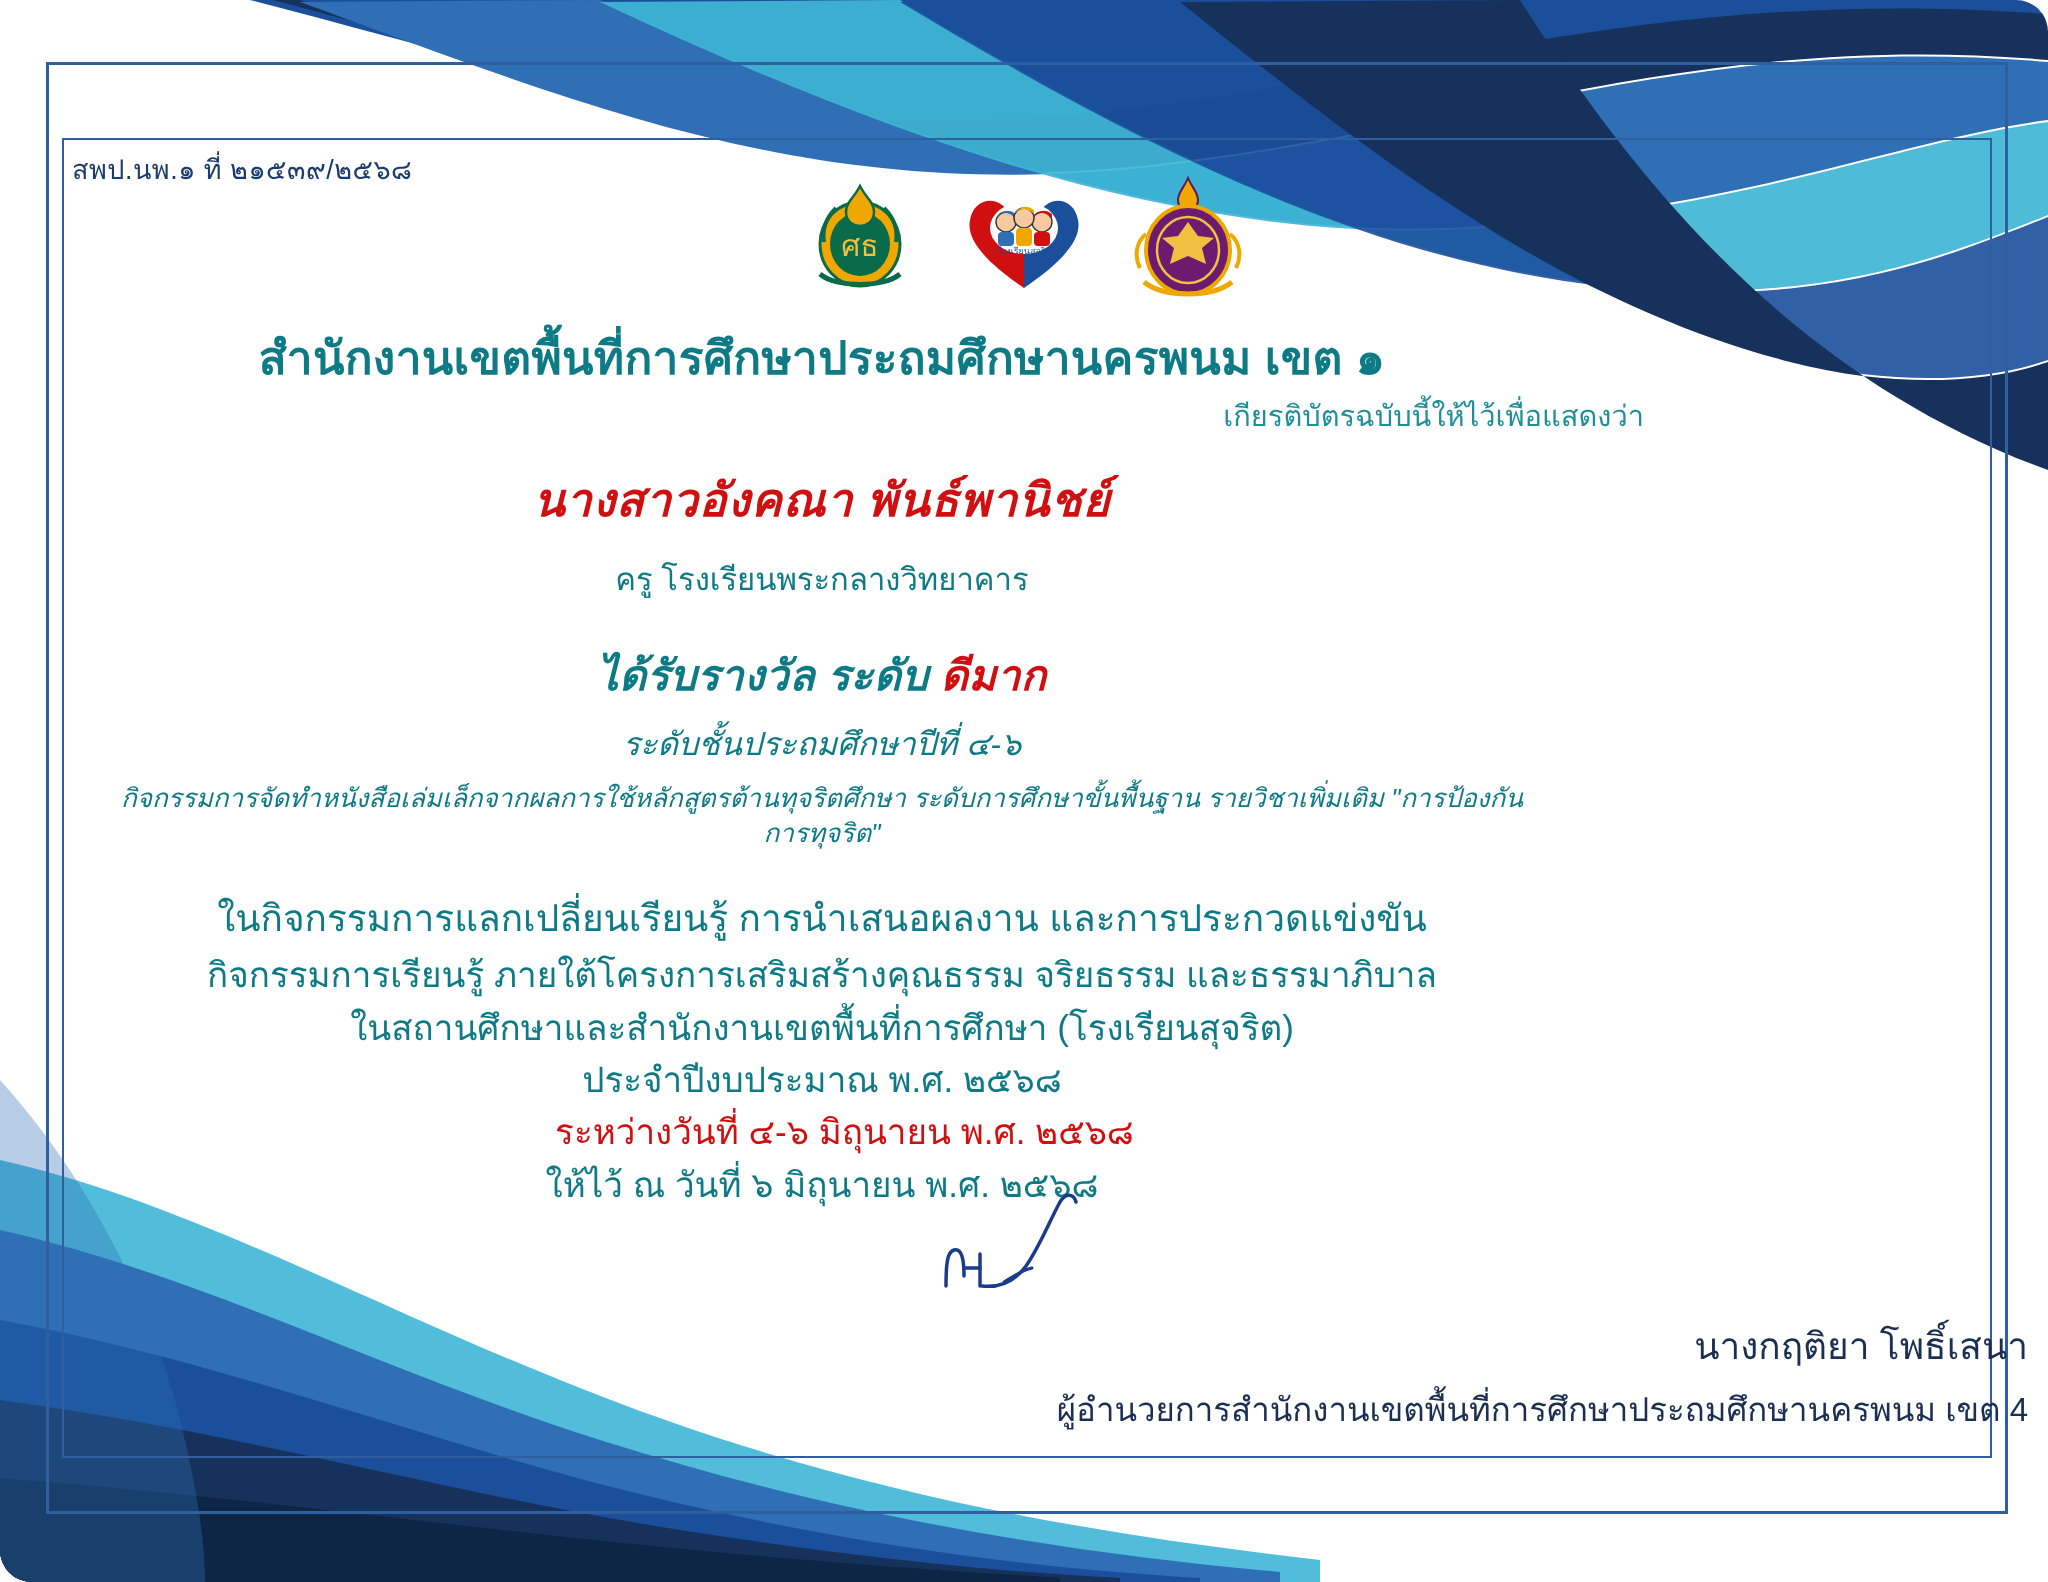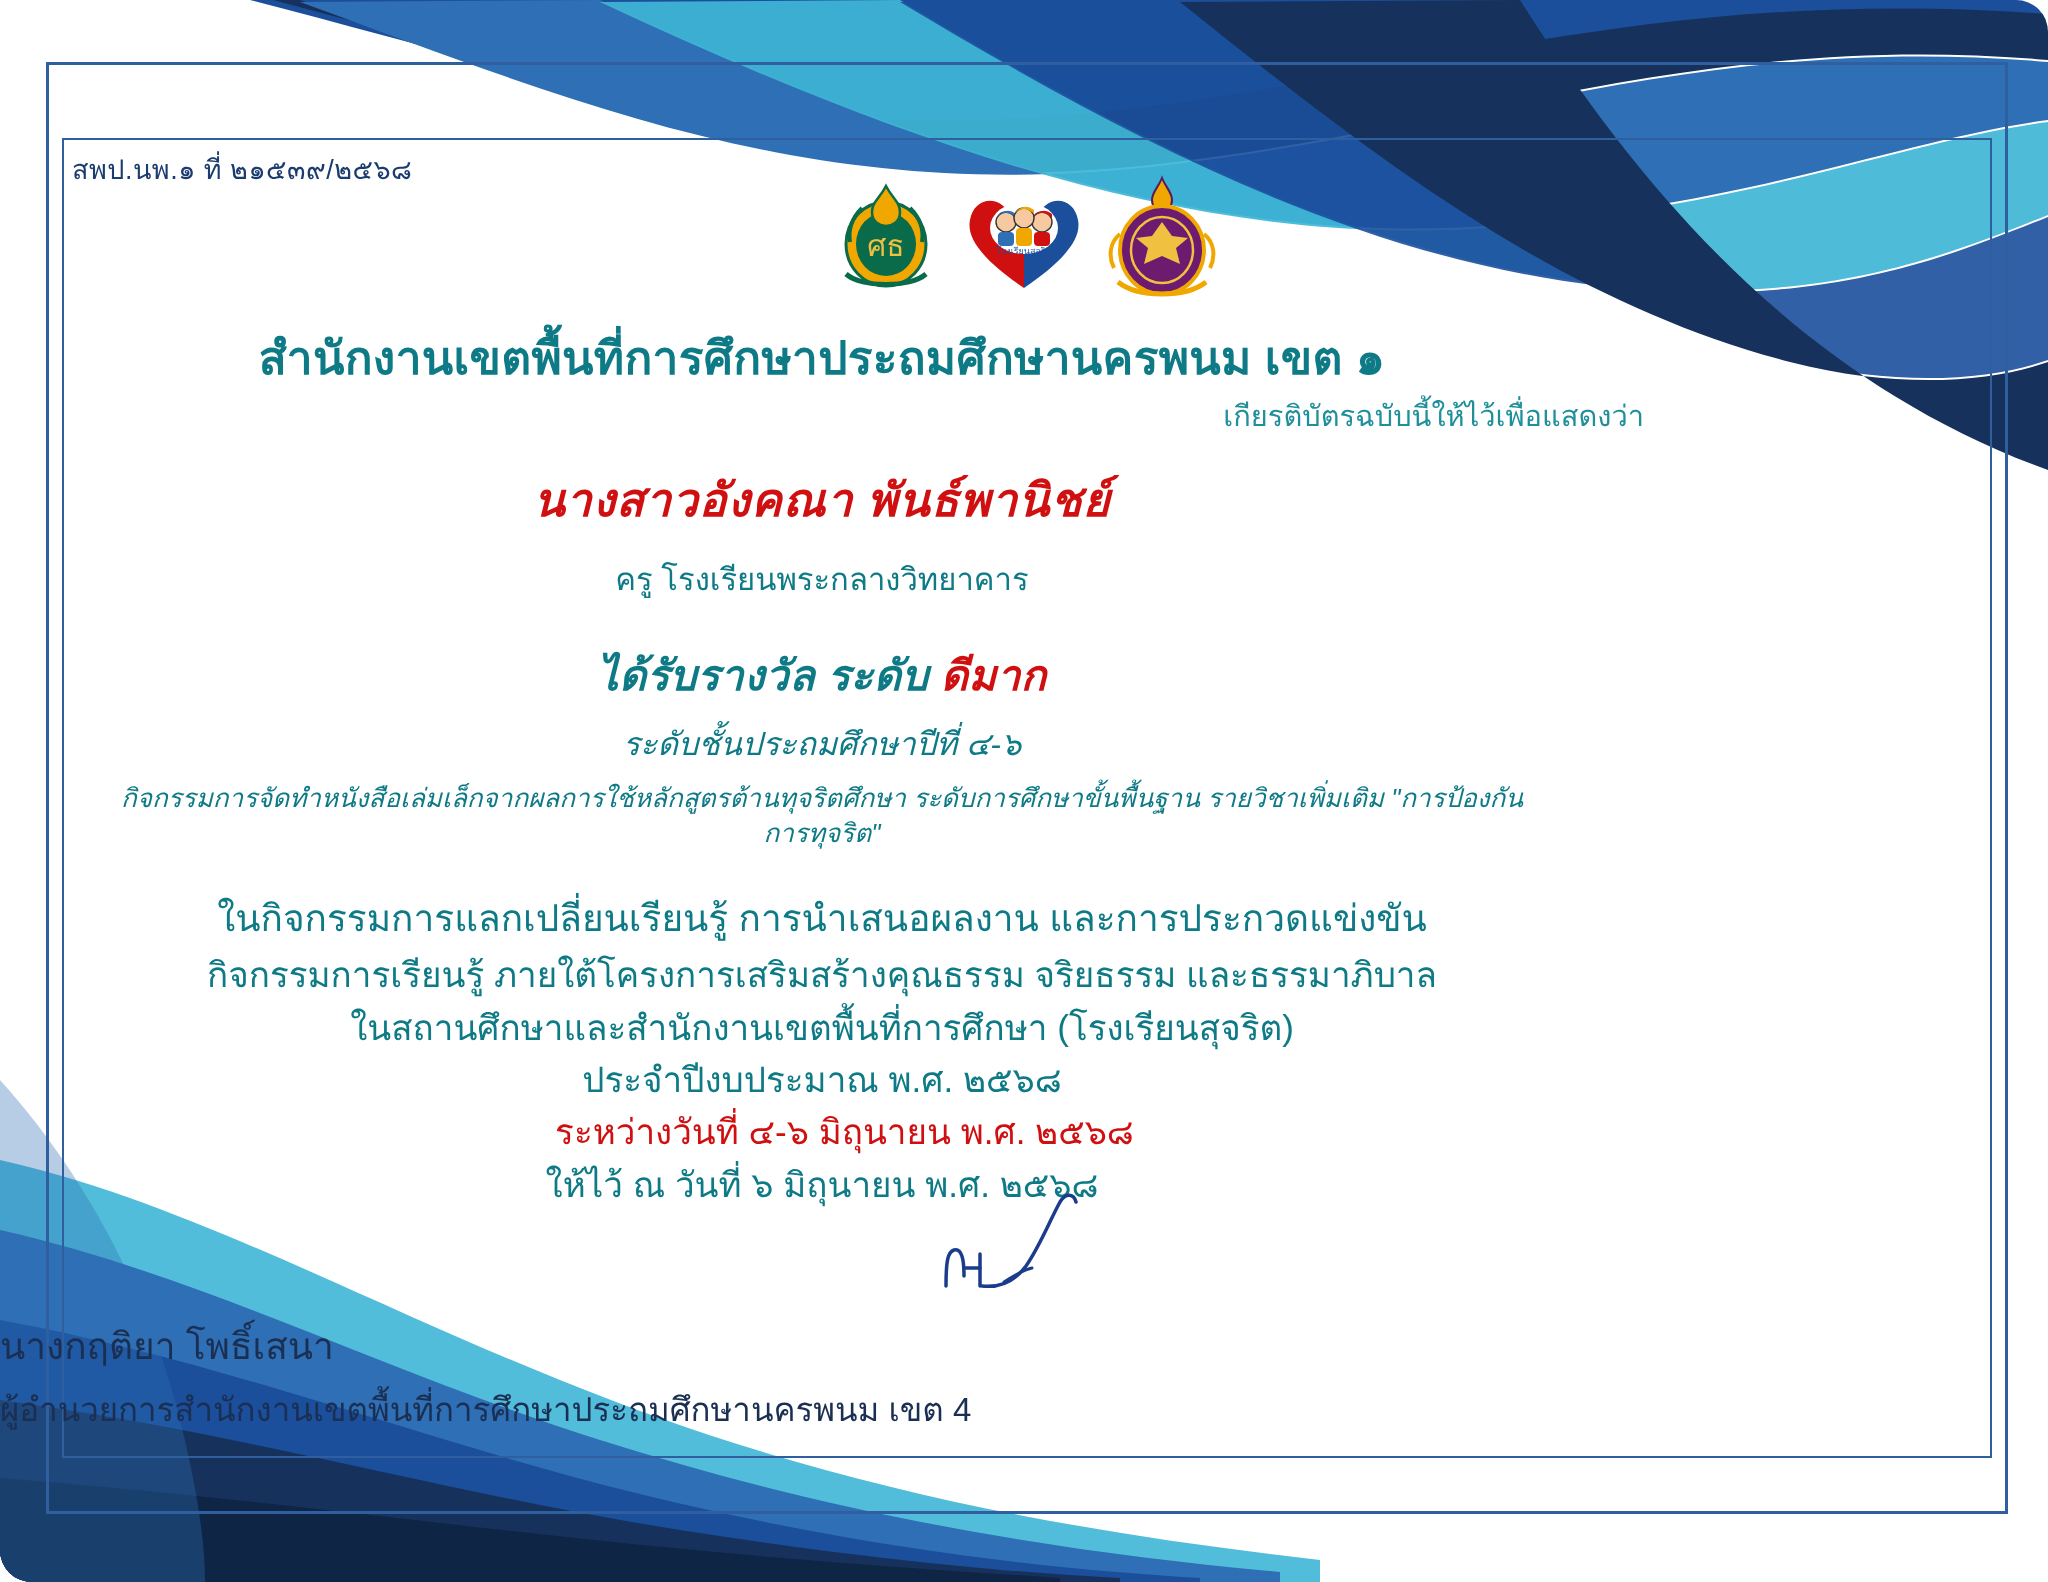--- a/index.html
+++ b/index.html
@@ -58,20 +58,21 @@
   }
   .logos {
     position: absolute;
     top: 175px;
     left: 0;
     width: 2048px;
     height: 125px;
     display: flex;
     justify-content: center;
     align-items: center;
+    gap: 26px;
   }
   .logo {
     position: relative;
     display: block;
   }
   .content {
     position: absolute;
     left: 0;
     top: 330px;
     width: 1644px;
@@ -150,21 +151,21 @@
   .issued-line {
     font-size: 35px;
     color: #0d7a86;
     line-height: 1.5;
   }
   .signature-area {
     position: absolute;
     left: 0;
     top: 1190px;
     width: 2028px;
-    text-align: left;
+    text-align: right;
   }
   .signature-mark {
     height: 120px;
     display: flex;
     justify-content: center;
     align-items: flex-end;
   }
   .signer-name {
     font-size: 37px;
     color: #1a2f52;

